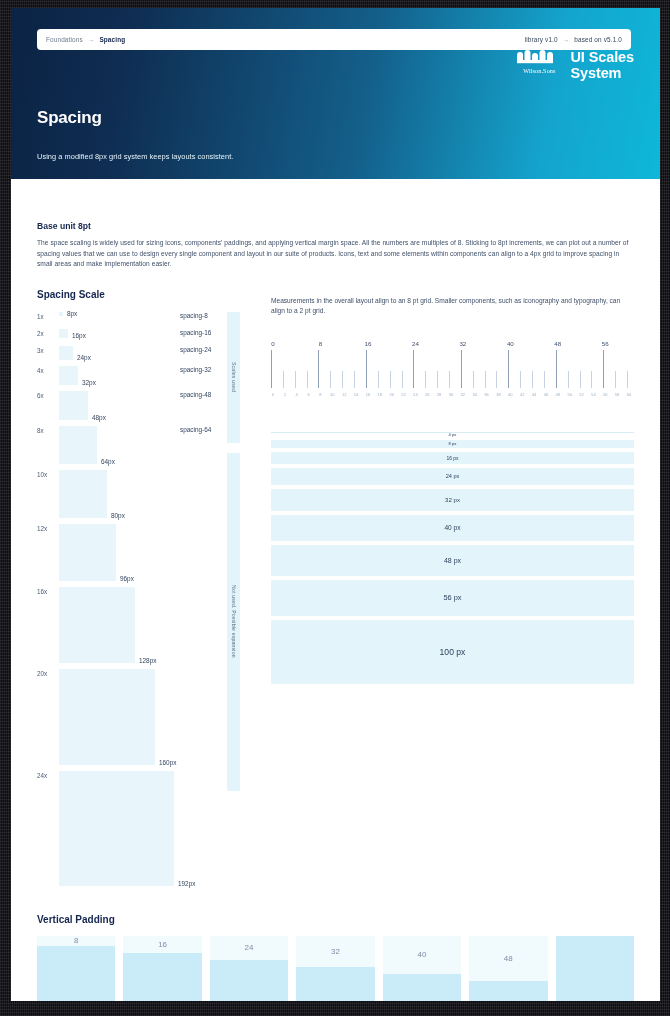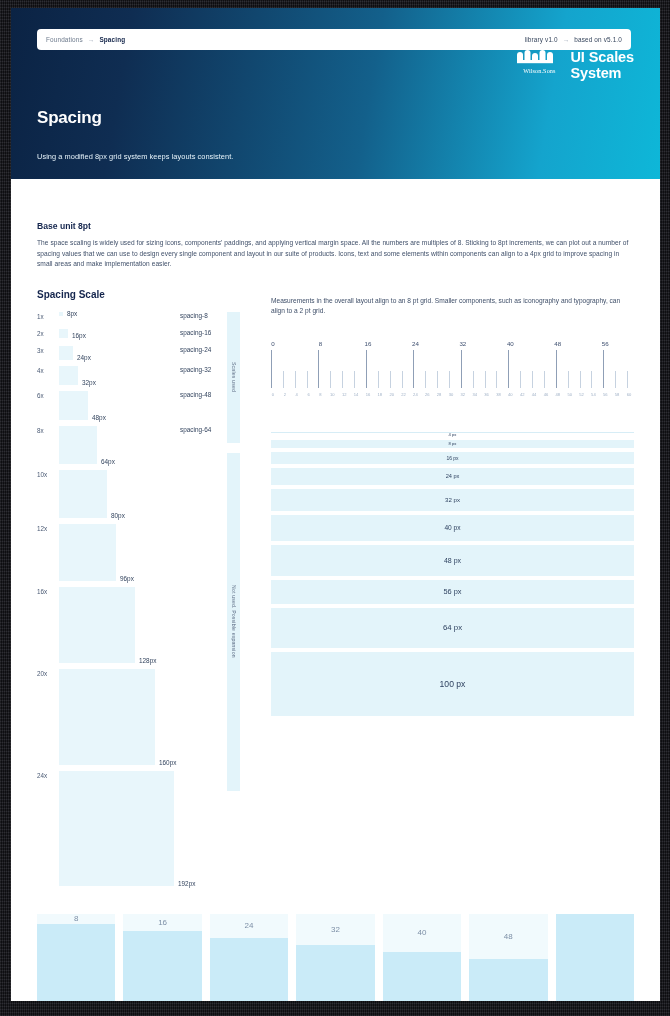--- a/index.html
+++ b/index.html
@@ -410,35 +410,33 @@
                 </div>
                 <div class="vs-row" style="height: 22px; font-size: 6.1px;">
                   <span>32 px</span>
                 </div>
                 <div class="vs-row" style="height: 26px; font-size: 6.6px;">
                   <span>40 px</span>
                 </div>
                 <div class="vs-row" style="height: 31px; font-size: 7px;">
                   <span>48 px</span>
                 </div>
-                <div class="vs-row" style="height: 24px; font-size: 7.4px;">
+                <div class="vs-row" style="height: 36px; font-size: 7.4px;">
                   <span>56 px</span>
-                </div>
-                <div class="vs-row" style="height: 40px; font-size: 7.8px;">
-                  <span>64 px</span>
                 </div>
                 <div class="vs-row" style="height: 64px; font-size: 8.6px;">
                   <span>100 px</span>
                 </div>
               </div>
           </div>
         </div>
       </div>
 
       <div class="vpad-section">
+        <div class="h4">Vertical Padding</div>
         <div class="vpad-grid" id="vpad-grid">
             <div class="vpad-box" style="height: 122px;">
               <div class="vpad-pad" style="height: 10px;">8</div>
               <div class="vpad-fill"></div>
             </div>
             <div class="vpad-box" style="height: 122px;">
               <div class="vpad-pad" style="height: 17px;">16</div>
               <div class="vpad-fill"></div>
             </div>
             <div class="vpad-box" style="height: 122px;">

